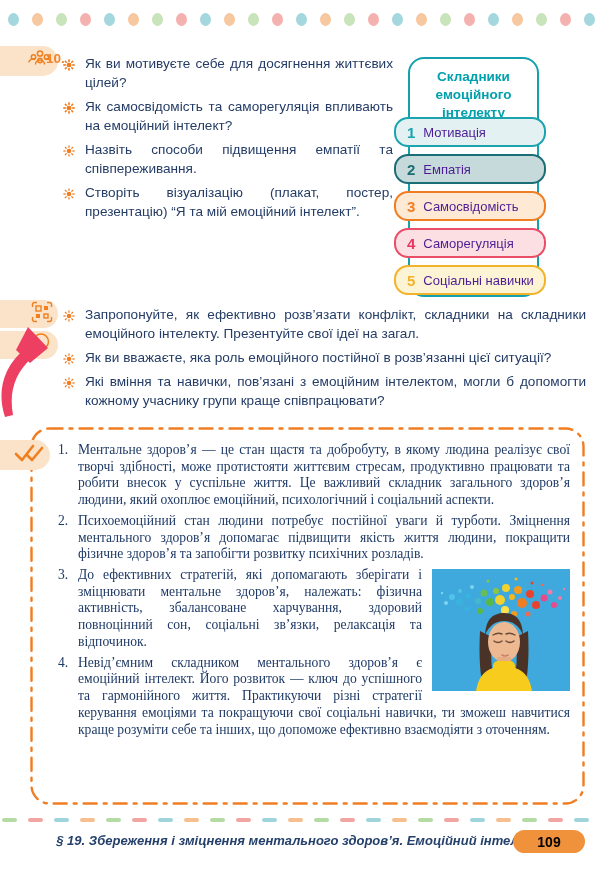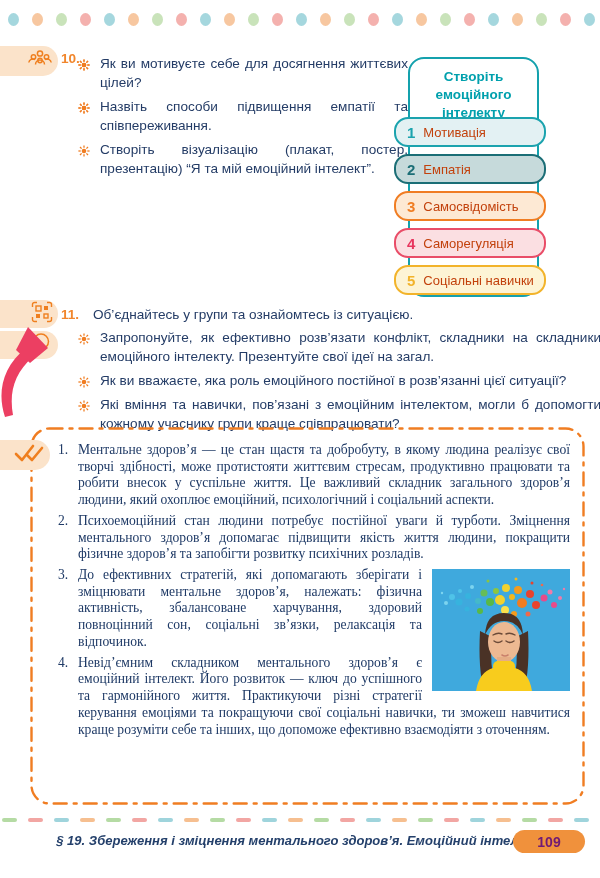--- a/index.html
+++ b/index.html
@@ -14,58 +14,58 @@
 
   
   .tab { position:absolute; left:0; background:#fbe3ca; border-radius:0 15px 15px 0;
          display:flex; align-items:center; justify-content:flex-end; padding-right:5px; }
   .tab-10 { top:46px; width:58px; height:30px; }
   .tab-qr { top:300px; width:58px; height:28px; }
   .tab-chat { top:331px; width:58px; height:28px; }
   .tab-check { top:440px; width:50px; height:30px; }
 
   
-  .qblock { position:absolute; color:#243c66; font-size:13.6px; line-height:1.4;margin-left:15px; }
+  .qblock { position:absolute; color:#243c66; font-size:13.6px; line-height:1.4; }
   .q10 { left:46px; top:49px; width:347px; }
   .q11 { left:46px; top:305px; width:540px; }
   .q-head { position:relative; padding-left:32px; text-align:justify; margin-bottom:4px; }
   .q-num { position:absolute; left:0; top:0; color:#f1862c; font-weight:bold; }
   .q-bullets { list-style:none; }
   .q-bullets li { position:relative; padding-left:39px; text-align:justify; margin-bottom:5px; }
   .q-bullets .sun { position:absolute; left:17px; top:3px; }
 
   
   .diagram-box { position:absolute; left:408px; top:57px; width:131px; height:240px;
                  border:2px solid #14a1ad; border-radius:16px; background:#fff; }
   .diagram-title { margin-top:9px; text-align:center; color:#00a0ad; font-weight:bold;
                    font-size:13.5px; line-height:1.35; padding:0 10px; }
   .pill { position:absolute; left:394px; width:152px; height:30px; border:2px solid;
           border-radius:14px; display:flex; align-items:center; gap:8px; padding-left:11px;
           background:#fff; }
   .pill-num { font-weight:bold; font-size:15px; }
-  .pill-label { color:#c2410c; font-size:13px; }
+  .pill-label { color:#4c1d95; font-size:13px; }
 
   
   .arrow-svg { position:absolute; left:0; top:323px; }
 
   
   .infobox { position:absolute; left:30px; top:427px; width:555px; height:378px; }
   .infobox-border { position:absolute; left:0; top:0; }
   .infobox-content { position:relative; padding:15px 15px 0 28px;
         font-family:"Liberation Serif", serif; color:#1f3a66; font-size:13.6px; line-height:1.23; }
   .infobox-content ol { list-style:none; }
   .infobox-content li { position:relative; padding-left:20px; text-align:justify; margin-bottom:4px; }
   .ib-num { position:absolute; left:0; top:0; }
   .photo-float { float:right; width:138px; height:122px; margin:2px 0 4px 10px; display:block; }
 
   
   .footer-caption { position:absolute; left:0; top:833px; width:600px; text-align:center;
         color:#24406b; font-size:13px; font-weight:bold; font-style:italic; }
   .page-badge { position:absolute; left:513px; top:830px; width:72px; height:23px;
-        background:#f0913c; border-radius:12px; color:#701a75; font-weight:bold; font-size:14px;
+        background:#f0913c; border-radius:12px; color:#000000; font-weight:bold; font-size:14px;
         display:flex; align-items:center; justify-content:center; }
 </style>
 </head>
 <body>
 
 <div class="page">
 
   <div class="top-dots">
       <span class="dot" style="background: rgb(165, 215, 222);"></span>
       <span class="dot" style="background: rgb(247, 199, 160);"></span>
@@ -155,39 +155,52 @@
               <g stroke="#f07d22" stroke-width="1.3">
                 <line x1="6" y1="0.4" x2="6" y2="2.7"></line>
                 <line x1="6" y1="9.3" x2="6" y2="11.6"></line>
                 <line x1="0.4" y1="6" x2="2.7" y2="6"></line>
                 <line x1="9.3" y1="6" x2="11.6" y2="6"></line>
                 <line x1="2" y1="2" x2="3.6" y2="3.6"></line>
                 <line x1="8.4" y1="8.4" x2="10" y2="10"></line>
                 <line x1="2" y1="10" x2="3.6" y2="8.4"></line>
                 <line x1="8.4" y1="3.6" x2="10" y2="2"></line>
               </g>
+            </svg></span><span>Як самосвідомість та саморегуляція впливають на емоційний інтелект?</span></li>
+      <li><span class="sun"><svg width="12" height="12" viewBox="0 0 12 12">
+              <circle cx="6" cy="6" r="2.3" fill="#f07d22"></circle>
+              <g stroke="#f07d22" stroke-width="1.3">
+                <line x1="6" y1="0.4" x2="6" y2="2.7"></line>
+                <line x1="6" y1="9.3" x2="6" y2="11.6"></line>
+                <line x1="0.4" y1="6" x2="2.7" y2="6"></line>
+                <line x1="9.3" y1="6" x2="11.6" y2="6"></line>
+                <line x1="2" y1="2" x2="3.6" y2="3.6"></line>
+                <line x1="8.4" y1="8.4" x2="10" y2="10"></line>
+                <line x1="2" y1="10" x2="3.6" y2="8.4"></line>
+                <line x1="8.4" y1="3.6" x2="10" y2="2"></line>
+              </g>
             </svg></span><span>Назвіть способи підвищення емпатії та співпереживання.</span></li>
       <li><span class="sun"><svg width="12" height="12" viewBox="0 0 12 12">
               <circle cx="6" cy="6" r="2.3" fill="#f07d22"></circle>
               <g stroke="#f07d22" stroke-width="1.3">
                 <line x1="6" y1="0.4" x2="6" y2="2.7"></line>
                 <line x1="6" y1="9.3" x2="6" y2="11.6"></line>
                 <line x1="0.4" y1="6" x2="2.7" y2="6"></line>
                 <line x1="9.3" y1="6" x2="11.6" y2="6"></line>
                 <line x1="2" y1="2" x2="3.6" y2="3.6"></line>
                 <line x1="8.4" y1="8.4" x2="10" y2="10"></line>
                 <line x1="2" y1="10" x2="3.6" y2="8.4"></line>
                 <line x1="8.4" y1="3.6" x2="10" y2="2"></line>
               </g>
             </svg></span><span>Створіть візуалізацію (плакат, постер, презентацію) “Я та мій емоційний інтелект”.</span></li>
     </ul>
   </div>
 
   <div class="diagram-box">
-    <div class="diagram-title">Створіть емоційного інтелекту</div>
+    <div class="diagram-title">Складники емоційного інтелекту</div>
   </div>
   <div class="pill" style="top: 117px; background: rgb(227, 241, 243); border-color: rgb(27, 163, 174);">
       <span class="pill-num" style="color: rgb(27, 163, 174);">1</span>
       <span class="pill-label">Мотивація</span>
     </div>
   <div class="pill" style="top: 154px; background: rgb(198, 218, 219); border-color: rgb(27, 110, 118);">
       <span class="pill-num" style="color: rgb(27, 110, 118);">2</span>
       <span class="pill-label">Емпатія</span>
     </div>
   <div class="pill" style="top: 191px; background: rgb(253, 233, 212); border-color: rgb(240, 125, 34);">
@@ -226,21 +239,20 @@
         <path d="M6.5 16.5 L4 22 L10.5 18.5"></path>
       </svg>
     </span>
   </div>
   <svg class="arrow-svg" width="60" height="96" viewBox="0 0 60 96">
     <path d="M5 94 C -3 70 2 44 26 25 L 33 34 C 14 50 9 70 13 92 Z" fill="#ec3f62"></path>
     <polygon points="16,27 28,4 48,25 30,40" fill="#ec3f62"></polygon>
   </svg>
 
   <div class="qblock q11">
-    <p class="q-head"><span class="q-num">11.</span><span>Об’єднайтесь у групи та ознайомтесь із ситуацією.</span></p>
     <ul class="q-bullets">
       <li><span class="sun"><svg width="12" height="12" viewBox="0 0 12 12">
               <circle cx="6" cy="6" r="2.3" fill="#f07d22"></circle>
               <g stroke="#f07d22" stroke-width="1.3">
                 <line x1="6" y1="0.4" x2="6" y2="2.7"></line>
                 <line x1="6" y1="9.3" x2="6" y2="11.6"></line>
                 <line x1="0.4" y1="6" x2="2.7" y2="6"></line>
                 <line x1="9.3" y1="6" x2="11.6" y2="6"></line>
                 <line x1="2" y1="2" x2="3.6" y2="3.6"></line>
                 <line x1="8.4" y1="8.4" x2="10" y2="10"></line>

